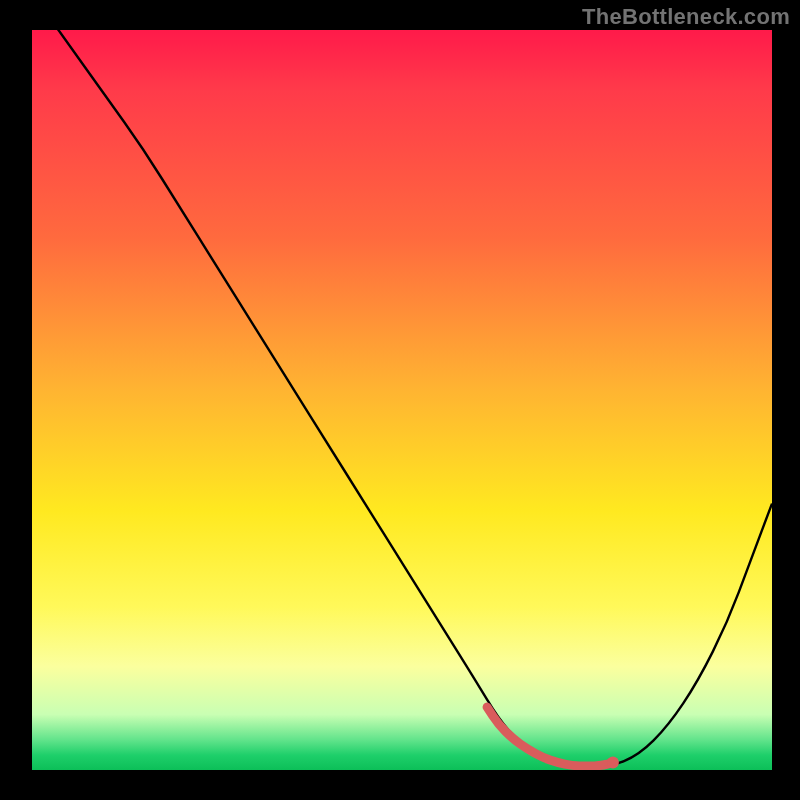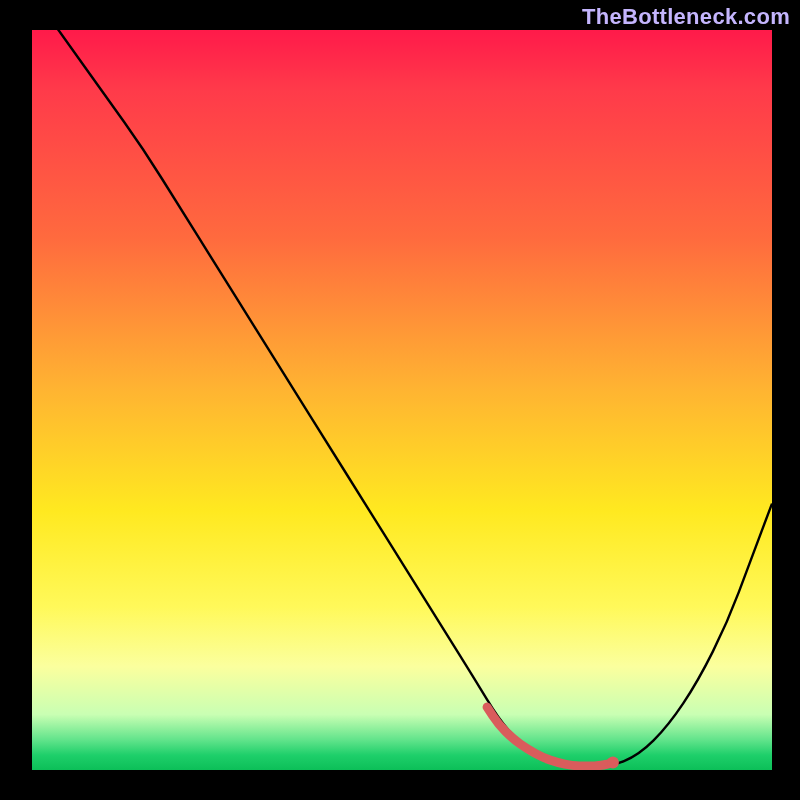--- a/index.html
+++ b/index.html
@@ -14,21 +14,21 @@
   .frame {
     position: relative;
     width: 800px;
     height: 800px;
     background: #000;
   }
   .watermark {
     position: absolute;
     top: 4px;
     right: 10px;
-    color: #c4b5fd;
+    color: #737373;
     font-size: 22px;
     font-weight: 600;
     letter-spacing: 0.3px;
     z-index: 10;
   }
   .plot-area {
     position: absolute;
     left: 32px;
     top: 30px;
     width: 740px;

